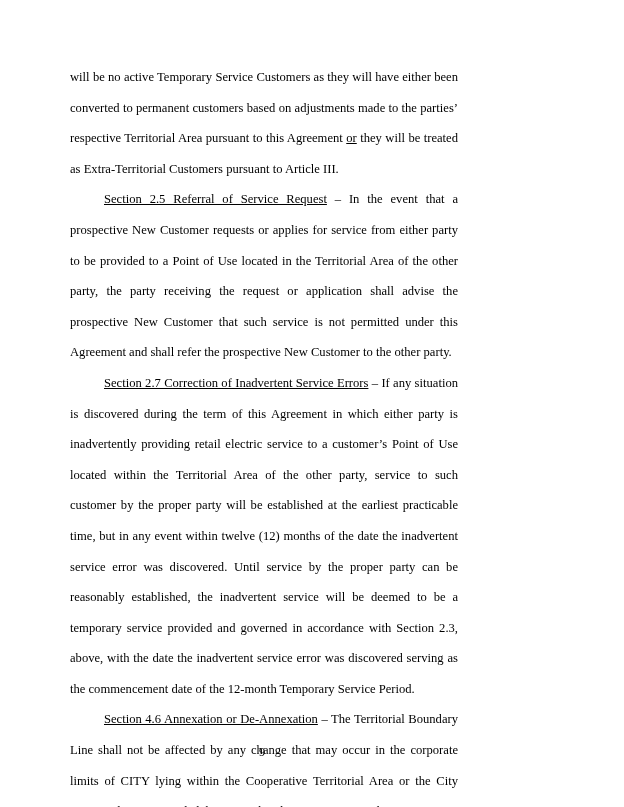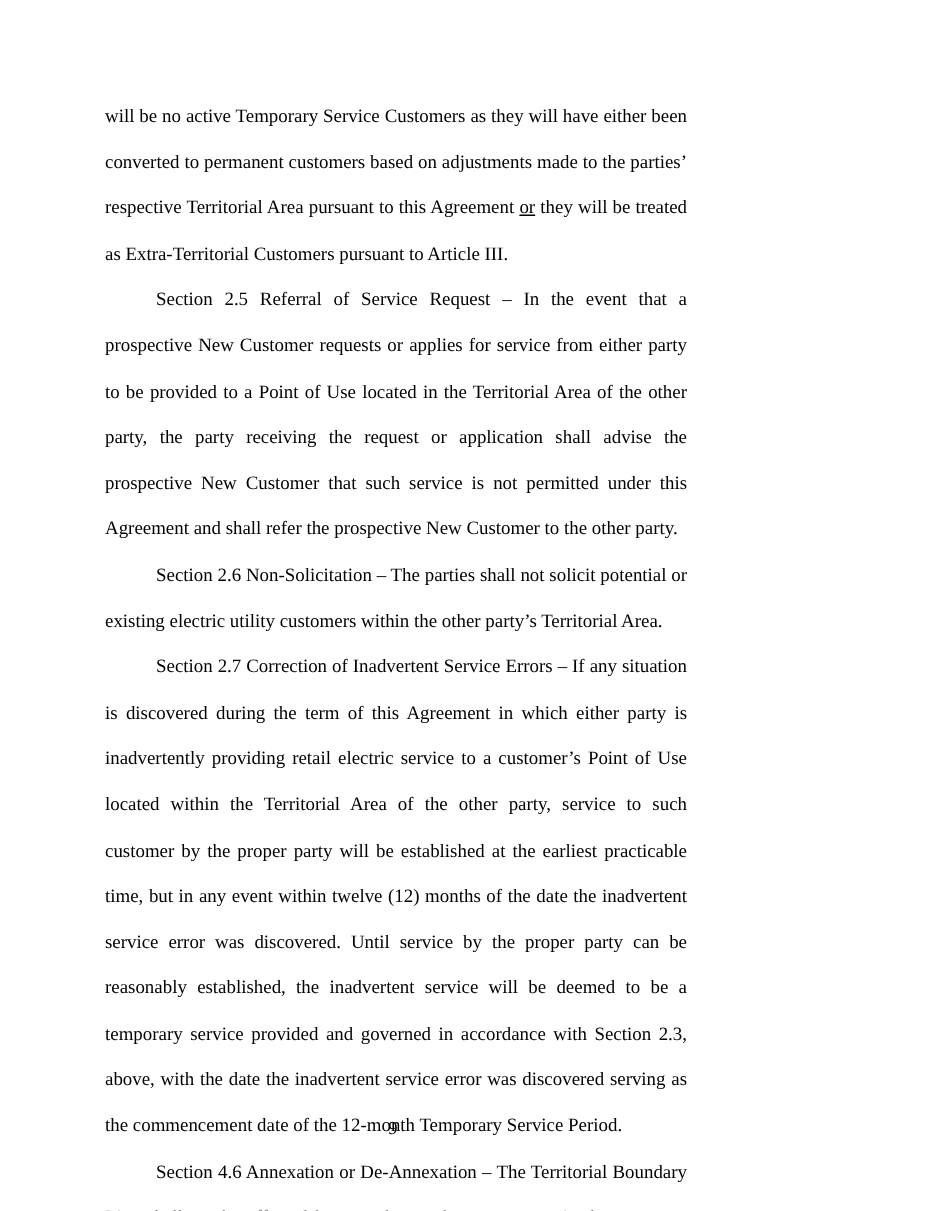--- a/index.html
+++ b/index.html
@@ -32,20 +32,21 @@
     margin: 0;
     text-align: justify;
   }
   .para + .para {
     margin-top: 0px;
   }
   .indent {
     text-indent: 34px;
   }
   .sec-head {
+    text-decoration: underline;
   }
   .ul {
     text-decoration: underline;
   }
   .page-number {
     position: absolute;
     left: 0;
     right: 0;
     bottom: 47px;
     text-align: center;
@@ -53,18 +54,17 @@
     font-family: "Liberation Serif", serif;
   }
 </style>
 </head>
 <body>
 
 <div class="page">
   <div class="body-text" id="body-text">
       <p class="para"><span>will be no active Temporary Service Customers as they will have either been converted to permanent customers based on adjustments made to the parties’ respective Territorial Area pursuant to this Agreement </span><span class="ul">or</span><span> they will be treated as Extra-Territorial Customers pursuant to Article III.</span></p>
       <p class="para indent"><span class="sec-head">Section 2.5 Referral of Service Request</span><span> – In the event that a prospective New Customer requests or applies for service from either party to be provided to a Point of Use located in the Territorial Area of the other party, the party receiving the request or application shall advise the prospective New Customer that such service is not permitted under this Agreement and shall refer the prospective New Customer to the other party.</span></p>
-      <p class="para indent"><span class="sec-head">Section 2.6 Non-Solicitation</span><span> – The parties shall not solicit potential or existing electric utility customers within the other party’s Territorial Area.</span></p>
       <p class="para indent"><span class="sec-head">Section 2.7 Correction of Inadvertent Service Errors</span><span> – If any situation is discovered during the term of this Agreement in which either party is inadvertently providing retail electric service to a customer’s Point of Use located within the Territorial Area of the other party, service to such customer by the proper party will be established at the earliest practicable time, but in any event within twelve (12) months of the date the inadvertent service error was discovered. Until service by the proper party can be reasonably established, the inadvertent service will be deemed to be a temporary service provided and governed in accordance with Section 2.3, above, with the date the inadvertent service error was discovered serving as the commencement date of the 12-month Temporary Service Period.</span></p>
       <p class="para indent"><span class="sec-head">Section 4.6 Annexation or De-Annexation</span><span> – The Territorial Boundary Line shall not be affected by any change that may occur in the corporate limits of CITY lying within the Cooperative Territorial Area or the City Territorial Area; provided, however, that those customers with a Point</span></p>
     </div>
   <div class="page-number">9</div>
 </div>
 
 </body></html>

